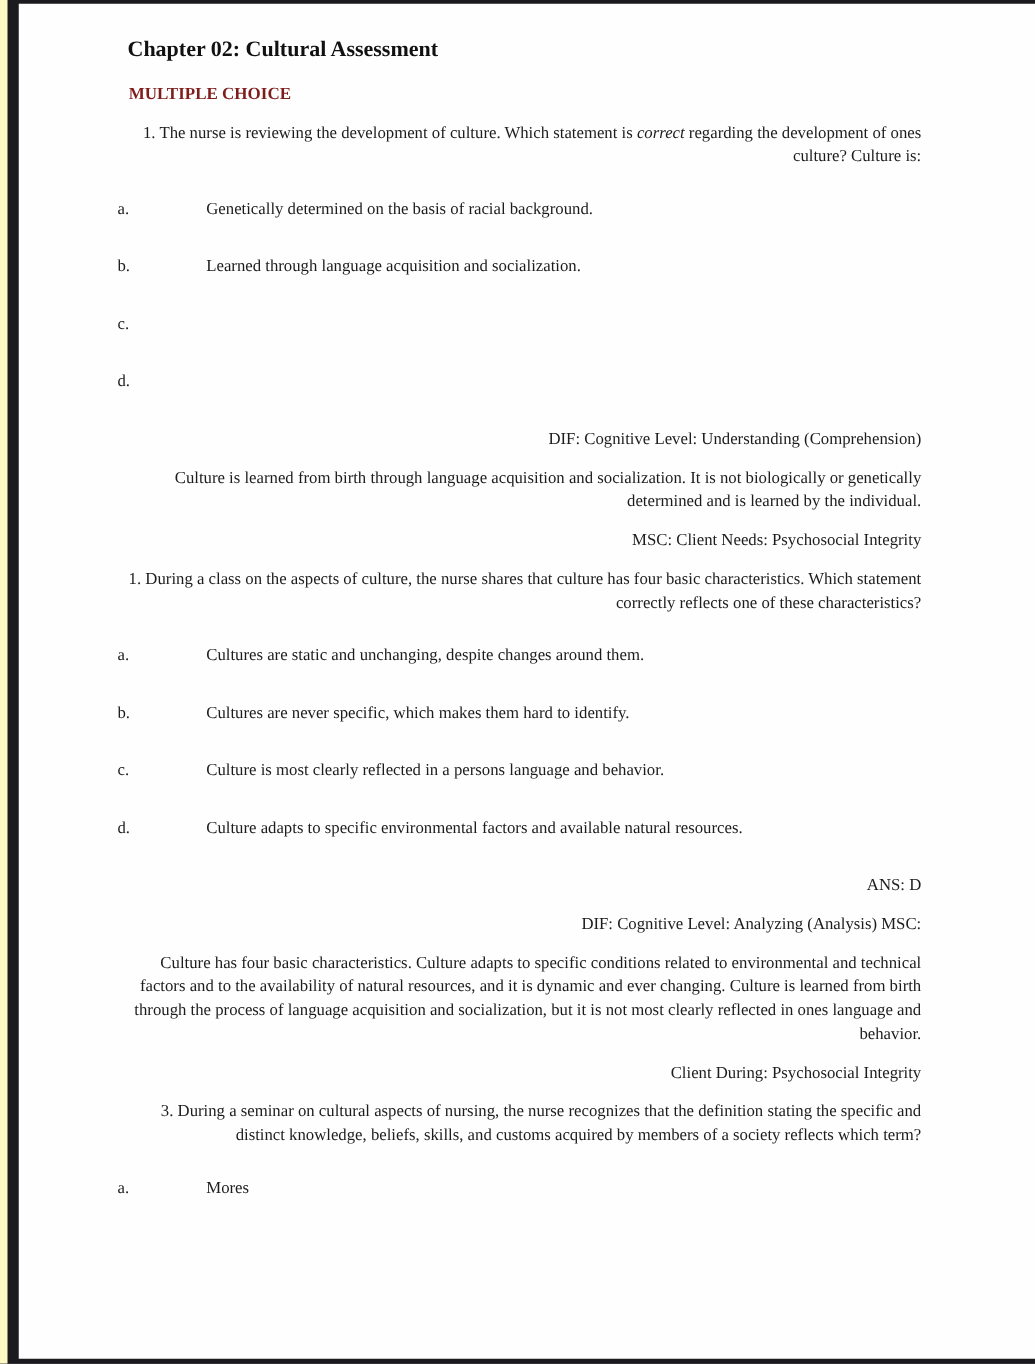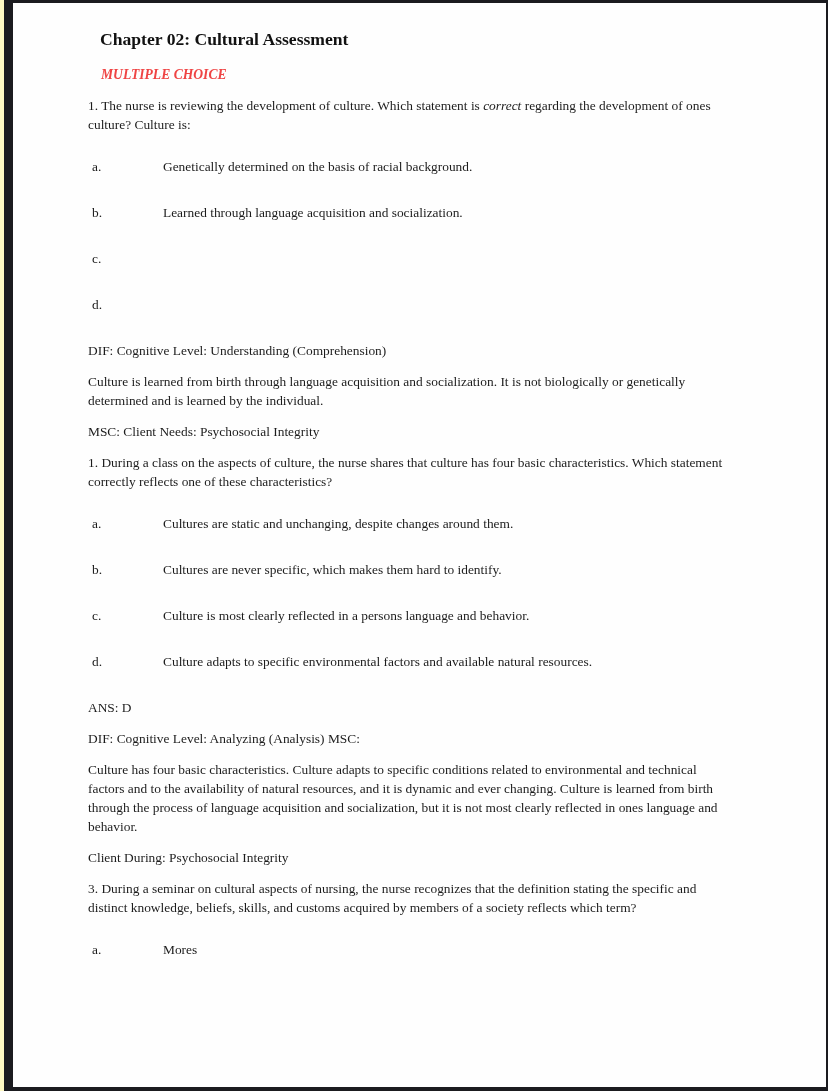--- a/index.html
+++ b/index.html
@@ -11,21 +11,21 @@
     height: 1091px;
     background: #1b1b1f;
     position: relative;
     overflow: hidden;
     font-family: "Liberation Serif", "DejaVu Serif", serif;
   }
   .backdrop {
     position: absolute;
     inset: 0;
     background: #1b1b1f;
-    border-left: 4px solid #fef9c3;
+    border-left: 6px solid #fef9c3;
   }
   .page {
     position: absolute;
     left: 9px;
     top: 3px;
     width: 813px;
     height: 1084px;
     background: #fefefe;
   }
   .content {
@@ -41,25 +41,25 @@
     line-height: 24px;
     font-weight: bold;
     margin: 0 0 14px 12px;
     color: #111;
   }
   h2.section-heading {
     font-size: 13.6px;
     line-height: 19px;
     font-weight: bold;
     margin: 0 0 12px 13px;
-    color: #ef4444;
-    font-style: italic;
+    color: #7f1d1d;
   }
   p.para {
     margin: 0 0 12px 0;
+    text-align: right;
   }
   .options {
     margin: 23px 0 0 0;
   }
   .option {
     display: flex;
     margin-bottom: 27px;
     align-items: baseline;
   }
   .option-letter {

